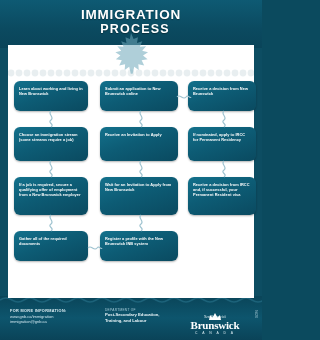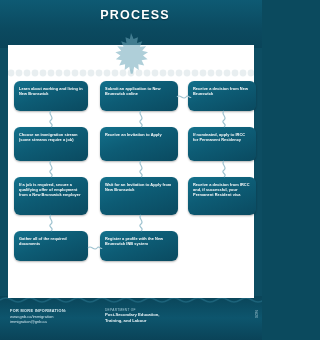--- a/index.html
+++ b/index.html
@@ -130,20 +130,21 @@
     writing-mode:vertical-rl;
   }
 </style>
 </head>
 <body>
 
 <div class="poster">
 
   <div class="header">
     <div class="header-title">
+      <span class="l1">IMMIGRATION</span>
       <span class="l2">PROCESS</span>
     </div>
   </div>
 
   <div class="leaf-wrap">
     <svg width="46" height="46" viewBox="0 0 64 64">
       <path fill="#6ea9bb" d="M32 4l3.6 8.4 6.1-2.3-1.4 8.1 7.4-2.5-3.2 7.6 8.5-.6-5.4 6.2 8.1 2.2-7 4.3 6.4 5.3-8.3 1.3 3.6 7.3-8.2-1.6.6 7.8-6.3-4.2-2.2 9.6h-2.6l-2.2-9.6-6.3 4.2.6-7.8-8.2 1.6 3.6-7.3-8.3-1.3 6.4-5.3-7-4.3 8.1-2.2-5.4-6.2 8.5.6-3.2-7.6 7.4 2.5-1.4-8.1 6.1 2.3z"></path>
     </svg>
   </div>
 
@@ -273,17 +274,27 @@
       <div class="f-line">www.gnb.ca/immigration</div>
       <div class="f-line">immigration@gnb.ca</div>
     </div>
 
     <div class="f-dept">
       <div class="d-label">DEPARTMENT OF</div>
       <div class="d-line">Post-Secondary Education,</div>
       <div class="d-line">Training, and Labour</div>
     </div>
 
+    <div class="logo">
+      <span class="crown">
+        <svg width="14" height="9" viewBox="0 0 14 9">
+          <path d="M1 8 L2 3 L4.5 5.5 L7 1 L9.5 5.5 L12 3 L13 8 Z" fill="#ffffff"></path>
+        </svg>
+      </span>
+      <div class="lg-top">New Brunswick</div>
+      <div class="lg-main">Brunswick</div>
+      <div class="lg-sub">C A N A D A</div>
+    </div>
 
     <div class="vbar">9426</div>
   </div>
 
 </div>
 
 </body></html>

